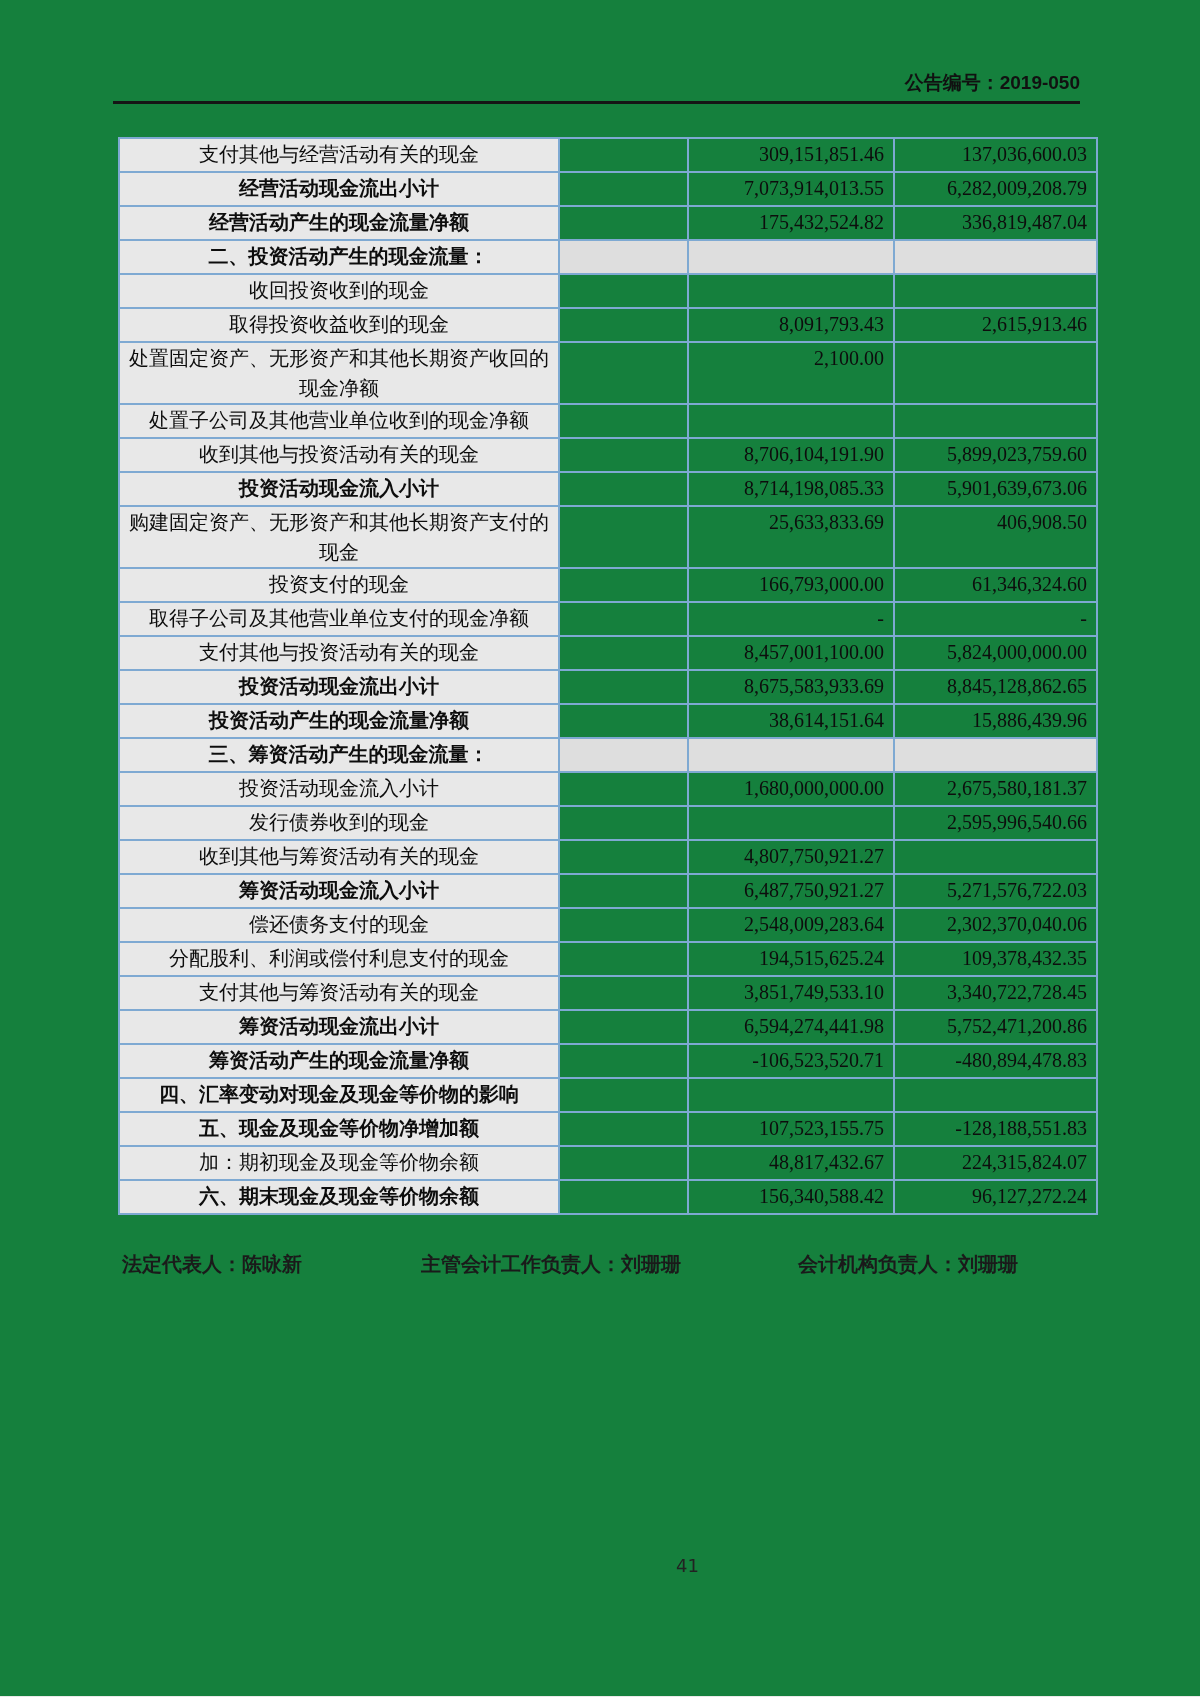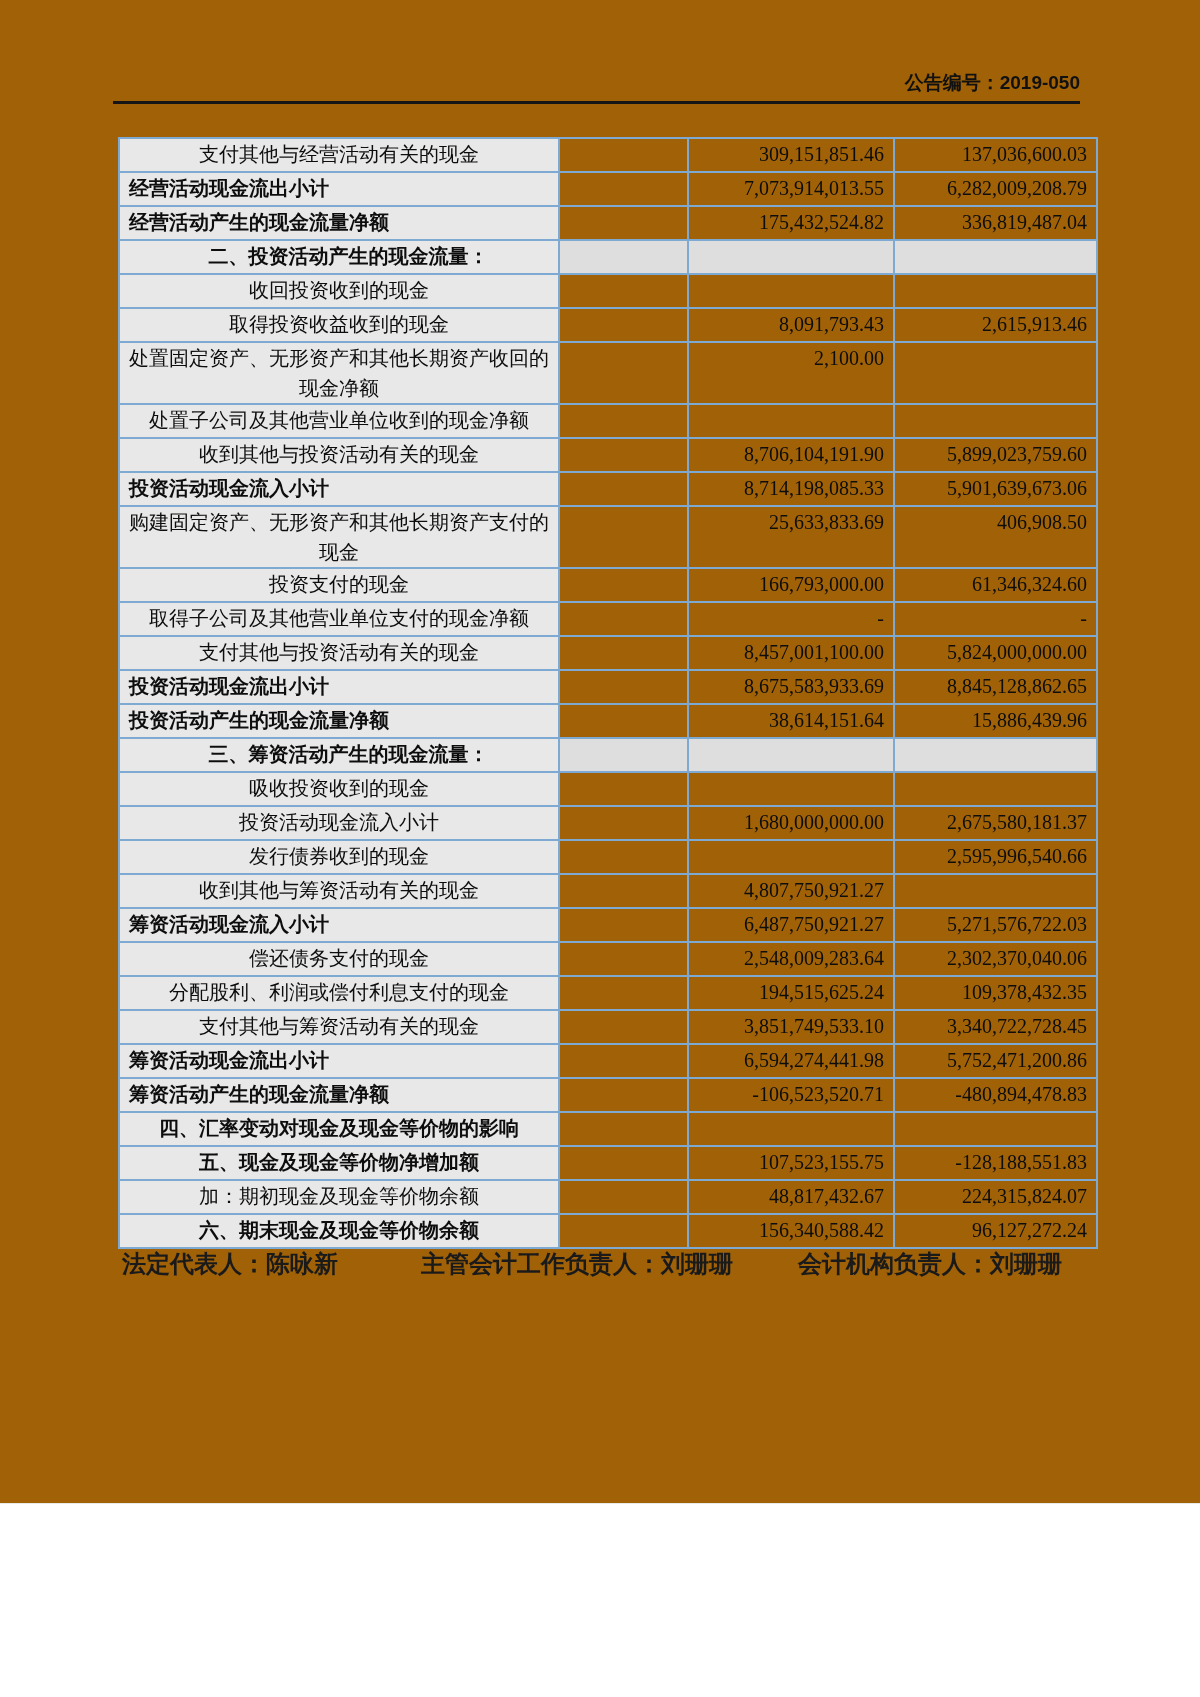--- a/index.html
+++ b/index.html
@@ -5,22 +5,22 @@
   :root{
     --border-blue:#7ea9d2;
     --label-fill:#e8e8e8;
     --section-fill:#dedede;
     --rule-color:#151515;
     --ink:#0d0d0d;
   }
   html,body{margin:0;padding:0;background:#ffffff;}
   .doc-page{
     position:relative;
-    width:1200px;height:1504px;
-    background:#a16207;
+    width:1200px;height:1697px;
+    background:#15803d;
     color:var(--ink);
     font-family:"Liberation Serif","DejaVu Serif",serif;
     overflow:hidden;
   }
   
   .announcement{
     position:absolute;top:72px;left:0;width:1080px;
     text-align:right;
     font-family:"Liberation Sans","DejaVu Sans",sans-serif;
     font-weight:bold;font-size:19px;line-height:22px;
@@ -48,33 +48,33 @@
   }
   table.cashflow td:nth-child(1){
     background:var(--label-fill);
     text-align:center;
   }
   table.cashflow td:nth-child(3),
   table.cashflow td:nth-child(4){
     text-align:right;
   }
   tr.subtotal td:nth-child(1){
-    font-weight:bold;text-align:left;
+    font-weight:bold;text-align:center;
   }
   tr.section td{background:var(--section-fill);padding-left:28px;}
   tr.section td:nth-child(1){
     background:var(--label-fill);
     font-weight:bold;
   }
   tr.bold td:nth-child(1){font-weight:bold;}
   
   .signature{
     position:absolute;top:1252px;
     font-family:"Liberation Sans","DejaVu Sans",sans-serif;
-    font-weight:600;font-size:24px;line-height:24px;color:#1a1a1a;
+    font-weight:600;font-size:20px;line-height:24px;color:#1a1a1a;
     white-space:nowrap;
   }
   .sig-1{left:122px;}
   .sig-2{left:421px;}
   .sig-3{left:798px;}
   
   .page-number{
     position:absolute;top:1555px;left:676px;
     font-family:"DejaVu Sans","Liberation Sans",sans-serif;
     font-size:18px;color:#222;
@@ -196,26 +196,20 @@
           <td>38,614,151.64</td>
           <td>15,886,439.96</td>
         </tr>
         <tr class="section">
           <td>三、筹资活动产生的现金流量：</td>
           <td></td>
           <td></td>
           <td></td>
         </tr>
         <tr class="item">
-          <td>吸收投资收到的现金</td>
-          <td></td>
-          <td></td>
-          <td></td>
-        </tr>
-        <tr class="item">
           <td>投资活动现金流入小计</td>
           <td></td>
           <td>1,680,000,000.00</td>
           <td>2,675,580,181.37</td>
         </tr>
         <tr class="item">
           <td>发行债券收到的现金</td>
           <td></td>
           <td></td>
           <td>2,595,996,540.66</td>

